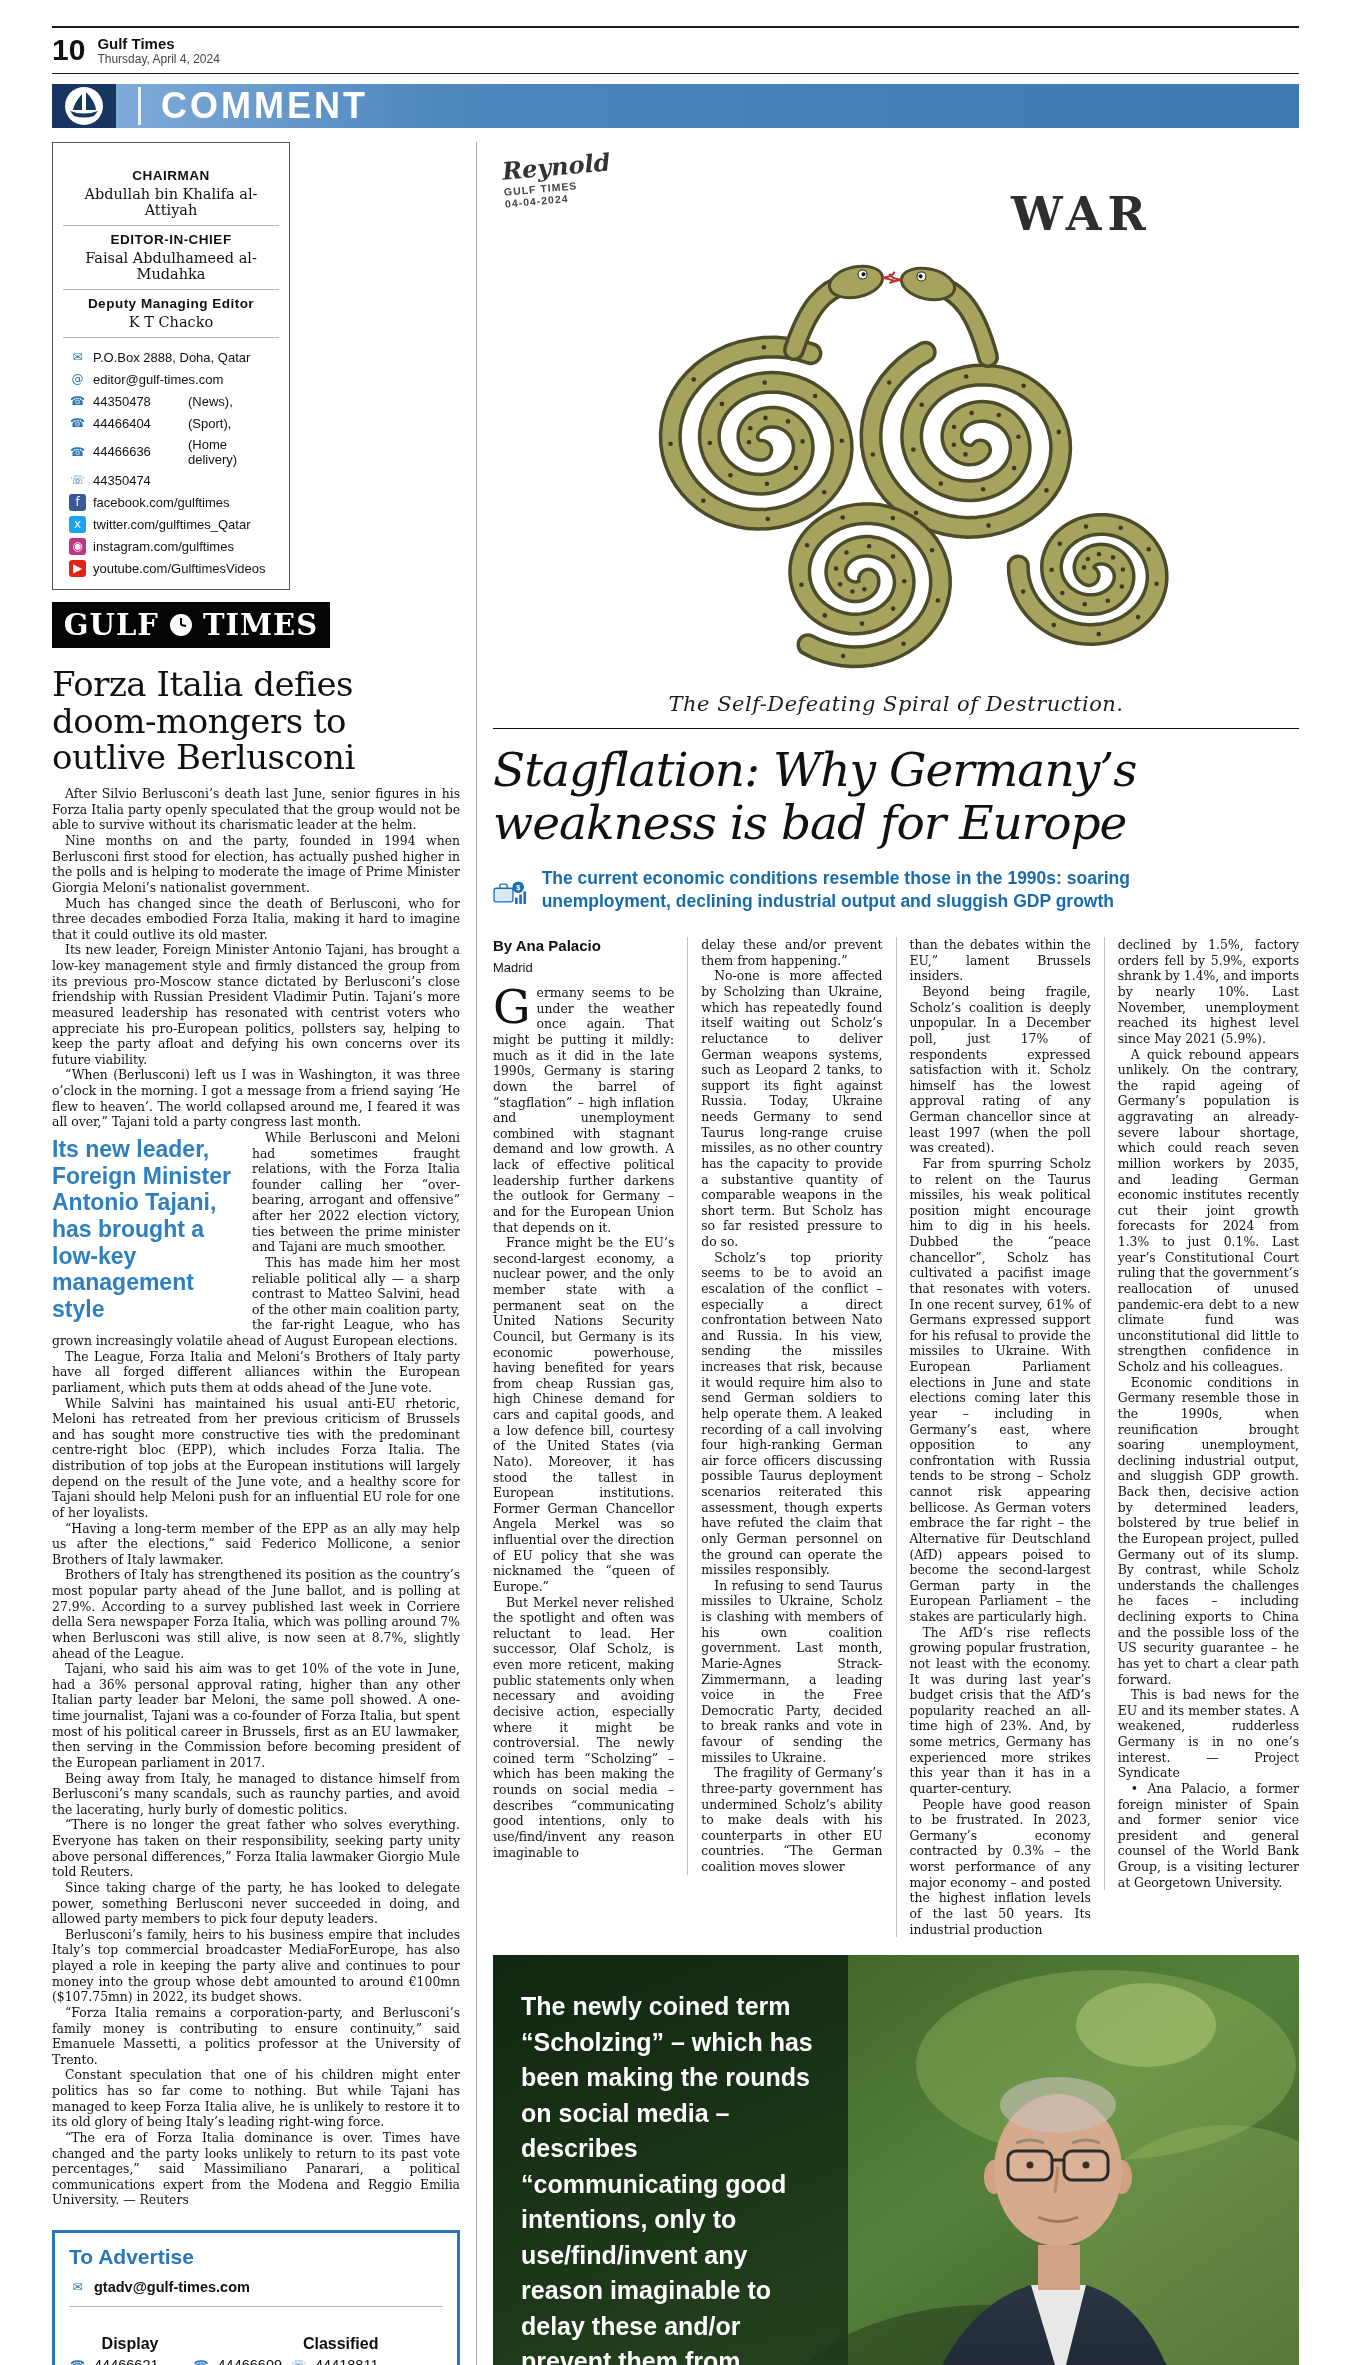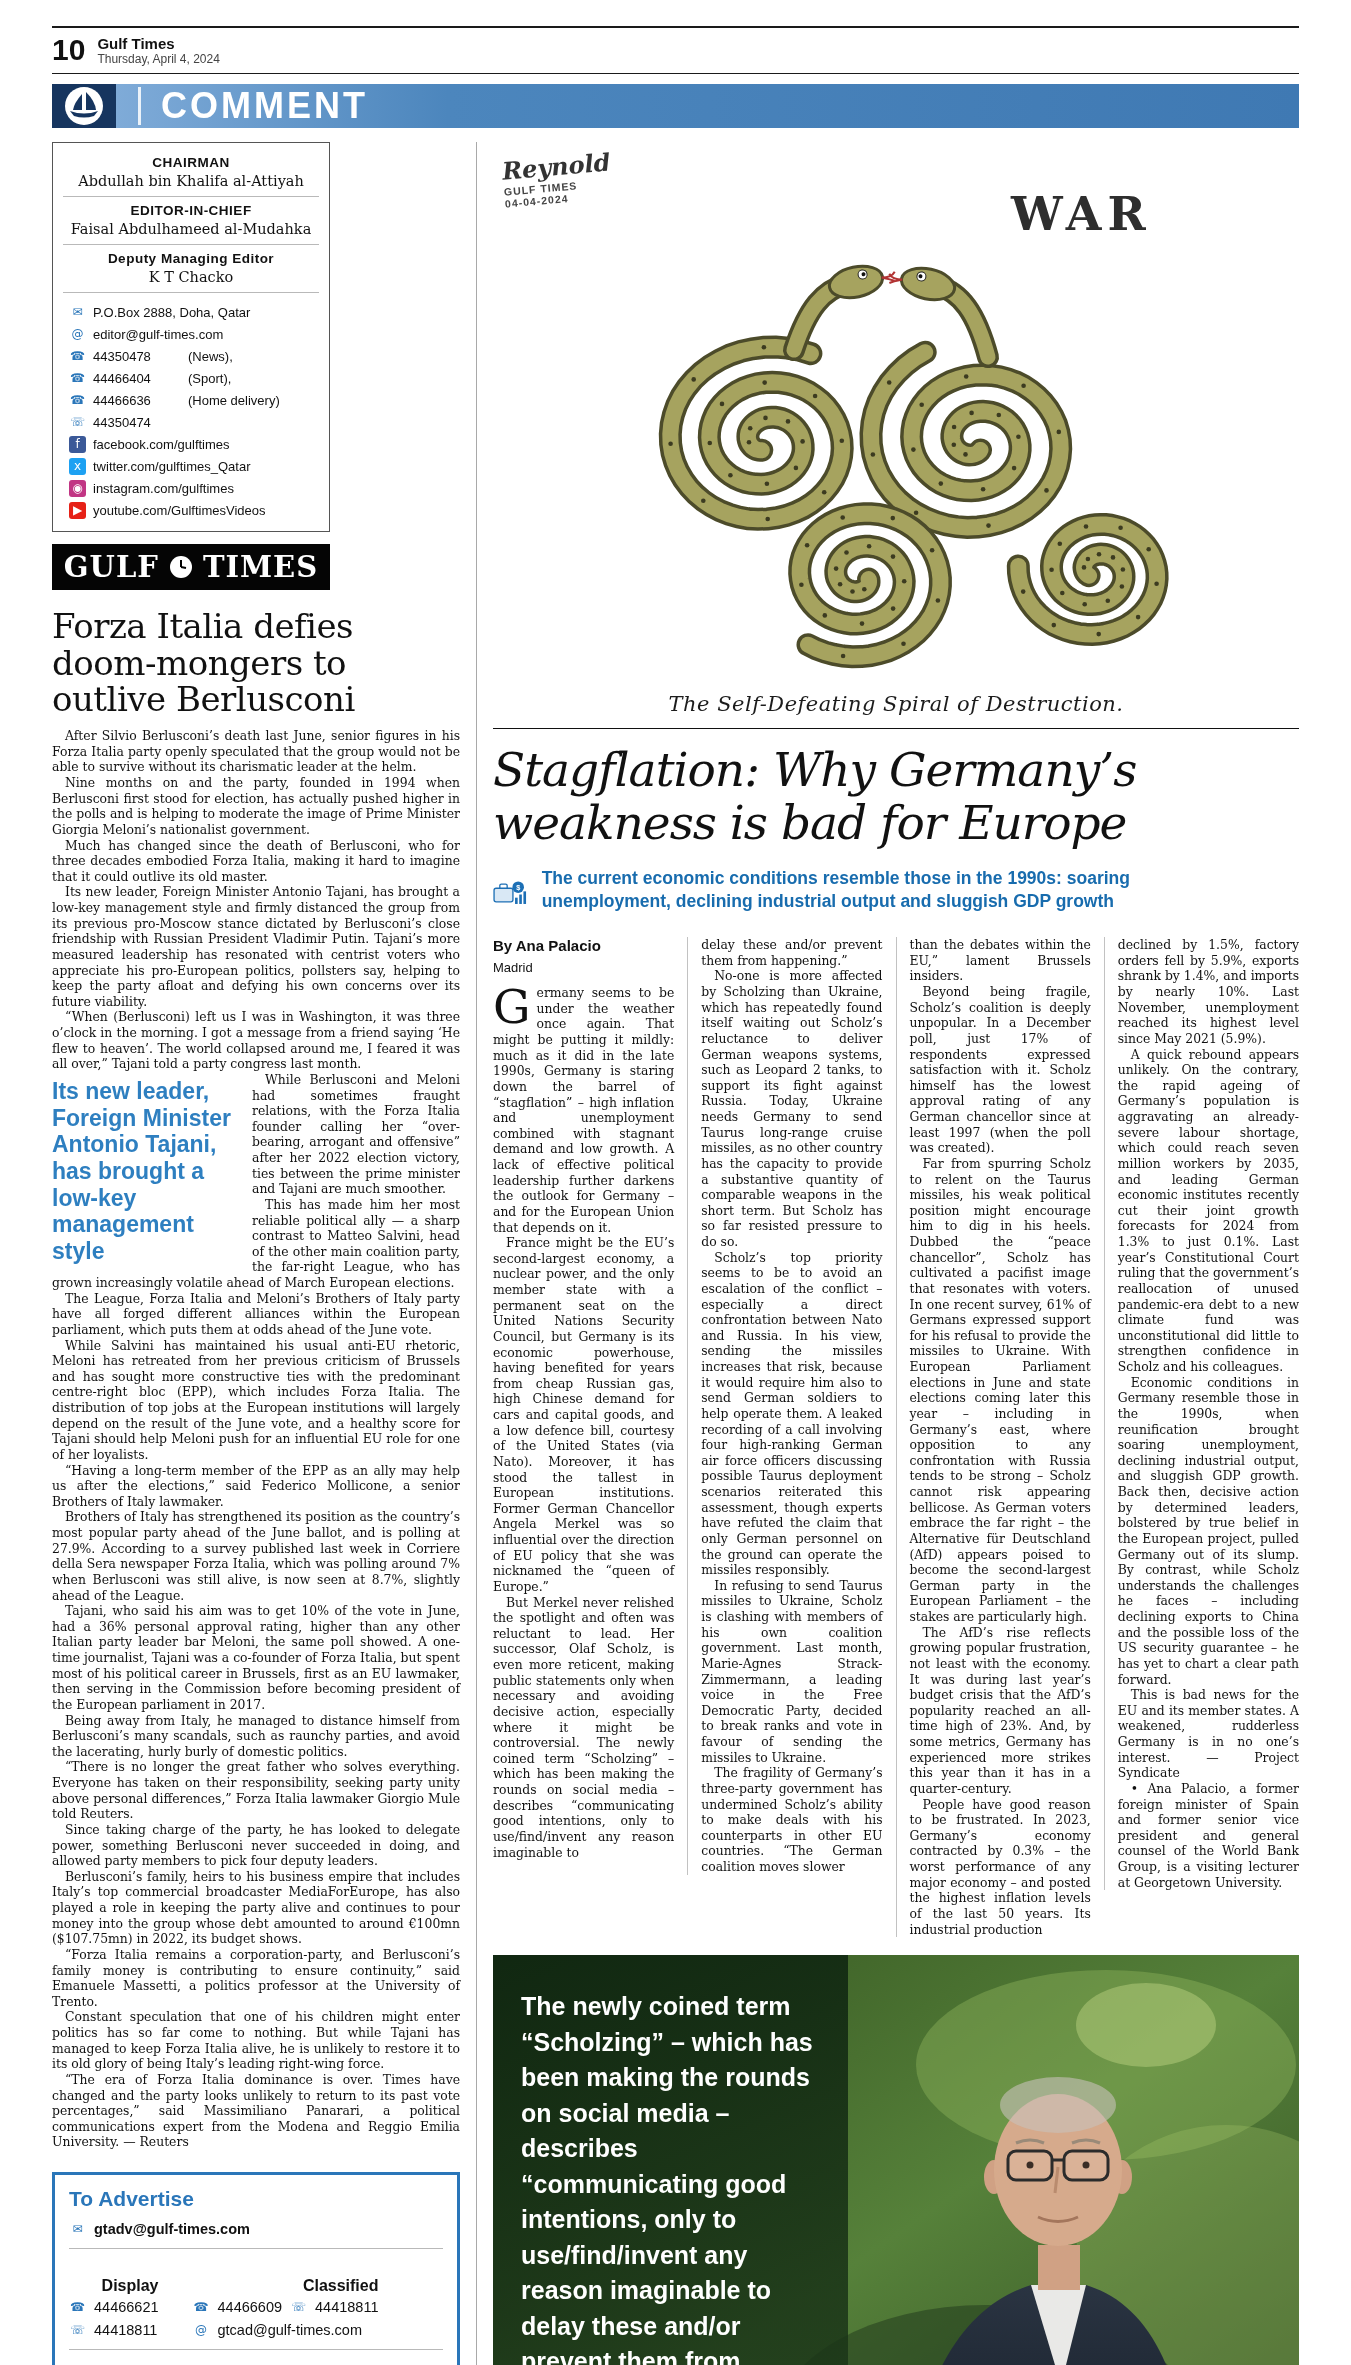--- a/index.html
+++ b/index.html
@@ -15,21 +15,21 @@
   .banner{margin-top:10px;display:flex;align-items:stretch;height:44px;}
   .logo-square{width:64px;background:#16355f;display:flex;align-items:center;justify-content:center;flex:none;}
   .banner-bar{flex:1;background:linear-gradient(90deg,#7fabd8,#4c86bd 28%,#3f79b3);display:flex;align-items:center;padding-left:22px;}
   .banner-divider{width:3px;height:38px;background:rgba(255,255,255,.85);margin-right:20px;}
   .banner-title{color:#fff;font:bold 36px "Liberation Sans",sans-serif;letter-spacing:3px;}
   
   .content{display:flex;margin-top:14px;align-items:flex-start;}
   .left-col{width:408px;flex:none;}
   .right-col{flex:1;min-width:0;border-left:1px solid #a9a9a9;margin-left:16px;padding-left:16px;}
   
-  .masthead{width:278px;border:1px solid #555;padding:6px 10px 10px;box-sizing:border-box;text-align:center;}
+  .masthead{width:238px;border:1px solid #555;padding:19px 10px 10px;box-sizing:border-box;text-align:center;}
   .role-row{padding:6px 0 7px;border-bottom:1px solid #b9b9b9;}
   .role-title{font:bold 13.5px "Liberation Sans",sans-serif;letter-spacing:.5px;}
   .role-name{font:14.5px "DejaVu Serif",serif;margin-top:3px;}
   .contacts{text-align:left;padding:8px 0 0 6px;}
   .contact-row{display:flex;align-items:center;gap:7px;padding:2.5px 0;font:13px "Liberation Sans",sans-serif;}
   .cicon{width:17px;height:17px;border-radius:3px;display:flex;align-items:center;justify-content:center;
          font:12px "DejaVu Sans",sans-serif;color:#2a76b9;flex:none;}
   .ctext{min-width:88px;}
   
   .gt-logo{margin-top:12px;width:278px;height:46px;background:#050505;color:#fff;display:flex;align-items:center;
@@ -208,21 +208,21 @@
         <p>After Silvio Berlusconi’s death last June, senior figures in his Forza Italia party openly speculated that the group would not be able to survive without its charismatic leader at the helm.</p>
             <p>Nine months on and the party, founded in 1994 when Berlusconi first stood for election, has actually pushed higher in the polls and is helping to moderate the image of Prime Minister Giorgia Meloni’s nationalist government.</p>
             <p>Much has changed since the death of Berlusconi, who for three decades embodied Forza Italia, making it hard to imagine that it could outlive its old master.</p>
             <p>Its new leader, Foreign Minister Antonio Tajani, has brought a low-key management style and firmly distanced the group from its previous pro-Moscow stance dictated by Berlusconi’s close friendship with Russian President Vladimir Putin. Tajani’s more measured leadership has resonated with centrist voters who appreciate his pro-European politics, pollsters say, helping to keep the party afloat and defying his own concerns over its future viability.</p>
             <p>“When (Berlusconi) left us I was in Washington, it was three o’clock in the morning. I got a message from a friend saying ‘He flew to heaven’. The world collapsed around me, I feared it was all over,” Tajani told a party congress last month.</p>
           </div>
         <div class="pullquote">Its new leader, Foreign Minister Antonio Tajani, has brought a low-key management style</div>
         <div>
 
         <p>While Berlusconi and Meloni had sometimes fraught relations, with the Forza Italia founder calling her “over-bearing, arrogant and offensive” after her 2022 election victory, ties between the prime minister and Tajani are much smoother.</p>
-            <p>This has made him her most reliable political ally — a sharp contrast to Matteo Salvini, head of the other main coalition party, the far-right League, who has grown increasingly volatile ahead of March European elections.</p>
+            <p>This has made him her most reliable political ally — a sharp contrast to Matteo Salvini, head of the other main coalition party, the far-right League, who has grown increasingly volatile ahead of August European elections.</p>
             <p>The League, Forza Italia and Meloni’s Brothers of Italy party have all forged different alliances within the European parliament, which puts them at odds ahead of the June vote.</p>
             <p>While Salvini has maintained his usual anti-EU rhetoric, Meloni has retreated from her previous criticism of Brussels and has sought more constructive ties with the predominant centre-right bloc (EPP), which includes Forza Italia. The distribution of top jobs at the European institutions will largely depend on the result of the June vote, and a healthy score for Tajani should help Meloni push for an influential EU role for one of her loyalists.</p>
             <p>“Having a long-term member of the EPP as an ally may help us after the elections,” said Federico Mollicone, a senior Brothers of Italy lawmaker.</p>
             <p>Brothers of Italy has strengthened its position as the country’s most popular party ahead of the June ballot, and is polling at 27.9%. According to a survey published last week in Corriere della Sera newspaper Forza Italia, which was polling around 7% when Berlusconi was still alive, is now seen at 8.7%, slightly ahead of the League.</p>
             <p>Tajani, who said his aim was to get 10% of the vote in June, had a 36% personal approval rating, higher than any other Italian party leader bar Meloni, the same poll showed. A one-time journalist, Tajani was a co-founder of Forza Italia, but spent most of his political career in Brussels, first as an EU lawmaker, then serving in the Commission before becoming president of the European parliament in 2017.</p>
             <p>Being away from Italy, he managed to distance himself from Berlusconi’s many scandals, such as raunchy parties, and avoid the lacerating, hurly burly of domestic politics.</p>
             <p>“There is no longer the great father who solves everything. Everyone has taken on their responsibility, seeking party unity above personal differences,” Forza Italia lawmaker Giorgio Mule told Reuters.</p>
             <p>Since taking charge of the party, he has looked to delegate power, something Berlusconi never succeeded in doing, and allowed party members to pick four deputy leaders.</p>
             <p>Berlusconi’s family, heirs to his business empire that includes Italy’s top commercial broadcaster MediaForEurope, has also played a role in keeping the party alive and continues to pour money into the group whose debt amounted to around €100mn ($107.75mn) in 2022, its budget shows.</p>
             <p>“Forza Italia remains a corporation-party, and Berlusconi’s family money is contributing to ensure continuity,” said Emanuele Massetti, a politics professor at the University of Trento.</p>

